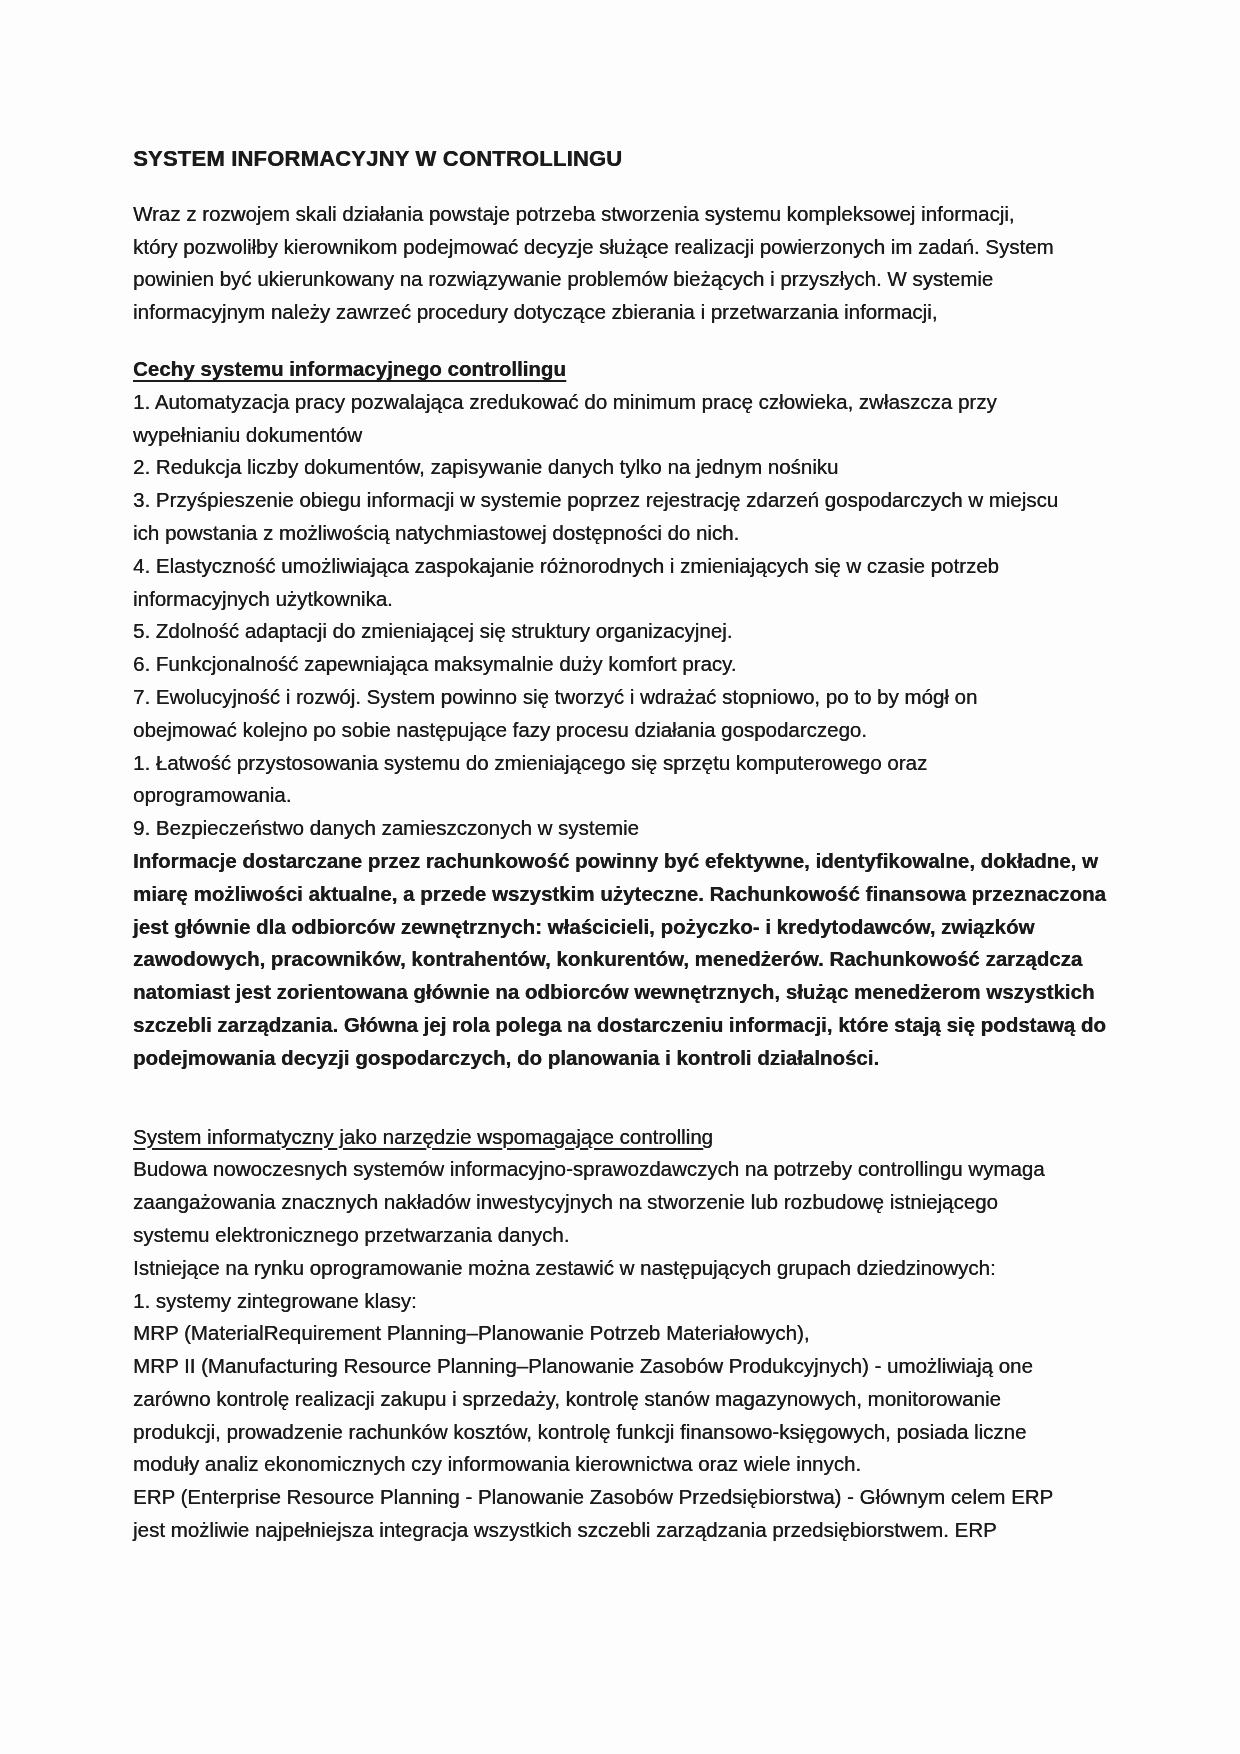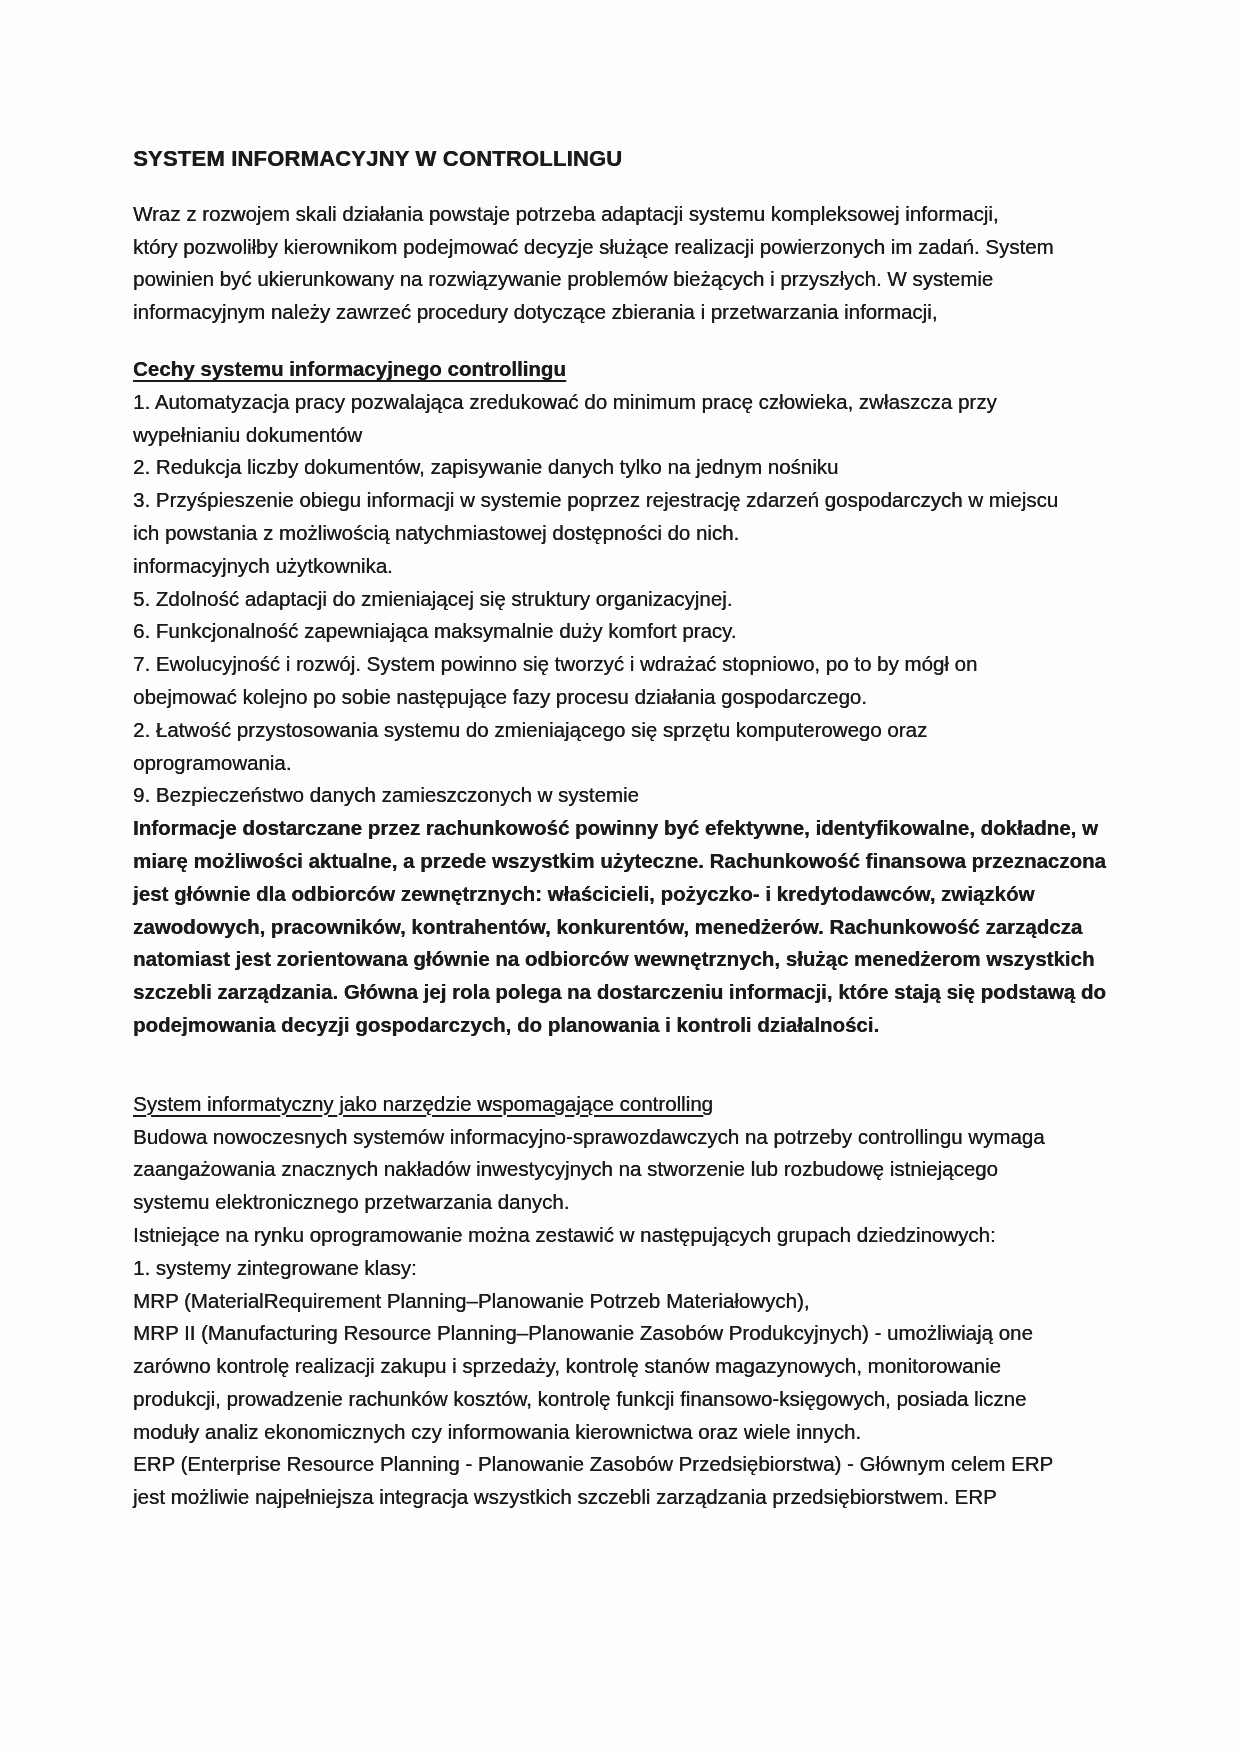--- a/index.html
+++ b/index.html
@@ -46,40 +46,41 @@
   .para { margin: 0; padding: 0; }
 </style>
 </head>
 <body style="background: rgb(253, 253, 253);">
 
 <div class="doc">
 
   <div class="line title">SYSTEM INFORMACYJNY W CONTROLLINGU</div>
 
   <div class="para">
-    <div class="line">Wraz z rozwojem skali działania powstaje potrzeba adaptacji systemu kompleksowej informacji,</div>
+    <div class="line">Wraz z rozwojem skali działania powstaje potrzeba stworzenia systemu kompleksowej informacji,</div>
     <div class="line">który pozwoliłby kierownikom podejmować decyzje służące realizacji powierzonych im zadań. System</div>
     <div class="line">powinien być ukierunkowany na rozwiązywanie problemów bieżących i przyszłych. W systemie</div>
     <div class="line">informacyjnym należy zawrzeć procedury dotyczące zbierania i przetwarzania informacji,</div>
   </div>
 
   <div class="line heading gap-above-sm">Cechy systemu informacyjnego controllingu</div>
 
   <div class="para">
     <div class="line">1. Automatyzacja pracy pozwalająca zredukować do minimum pracę człowieka, zwłaszcza przy</div>
     <div class="line">wypełnianiu dokumentów</div>
     <div class="line">2. Redukcja liczby dokumentów, zapisywanie danych tylko na jednym nośniku</div>
     <div class="line">3. Przyśpieszenie obiegu informacji w systemie poprzez rejestrację zdarzeń gospodarczych w miejscu</div>
     <div class="line">ich powstania z możliwością natychmiastowej dostępności do nich.</div>
+    <div class="line">4. Elastyczność umożliwiająca zaspokajanie różnorodnych i zmieniających się w czasie potrzeb</div>
     <div class="line">informacyjnych użytkownika.</div>
     <div class="line">5. Zdolność adaptacji do zmieniającej się struktury organizacyjnej.</div>
     <div class="line">6. Funkcjonalność zapewniająca maksymalnie duży komfort pracy.</div>
     <div class="line">7. Ewolucyjność i rozwój. System powinno się tworzyć i wdrażać stopniowo, po to by mógł on</div>
     <div class="line">obejmować kolejno po sobie następujące fazy procesu działania gospodarczego.</div>
-    <div class="line">2. Łatwość przystosowania systemu do zmieniającego się sprzętu komputerowego oraz</div>
+    <div class="line">1. Łatwość przystosowania systemu do zmieniającego się sprzętu komputerowego oraz</div>
     <div class="line">oprogramowania.</div>
     <div class="line">9. Bezpieczeństwo danych zamieszczonych w systemie</div>
   </div>
 
   <div class="para gap-above-sm">
     <div class="line">Informacje dostarczane przez rachunkowość powinny być efektywne, identyfikowalne, dokładne, w</div>
     <div class="line">miarę możliwości aktualne, a przede wszystkim użyteczne. Rachunkowość finansowa przeznaczona</div>
     <div class="line">jest głównie dla odbiorców zewnętrznych: właścicieli, pożyczko- i kredytodawców, związków</div>
     <div class="line">zawodowych, pracowników, kontrahentów, konkurentów, menedżerów. Rachunkowość zarządcza</div>
     <div class="line">natomiast jest zorientowana głównie na odbiorców wewnętrznych, służąc menedżerom wszystkich</div>

